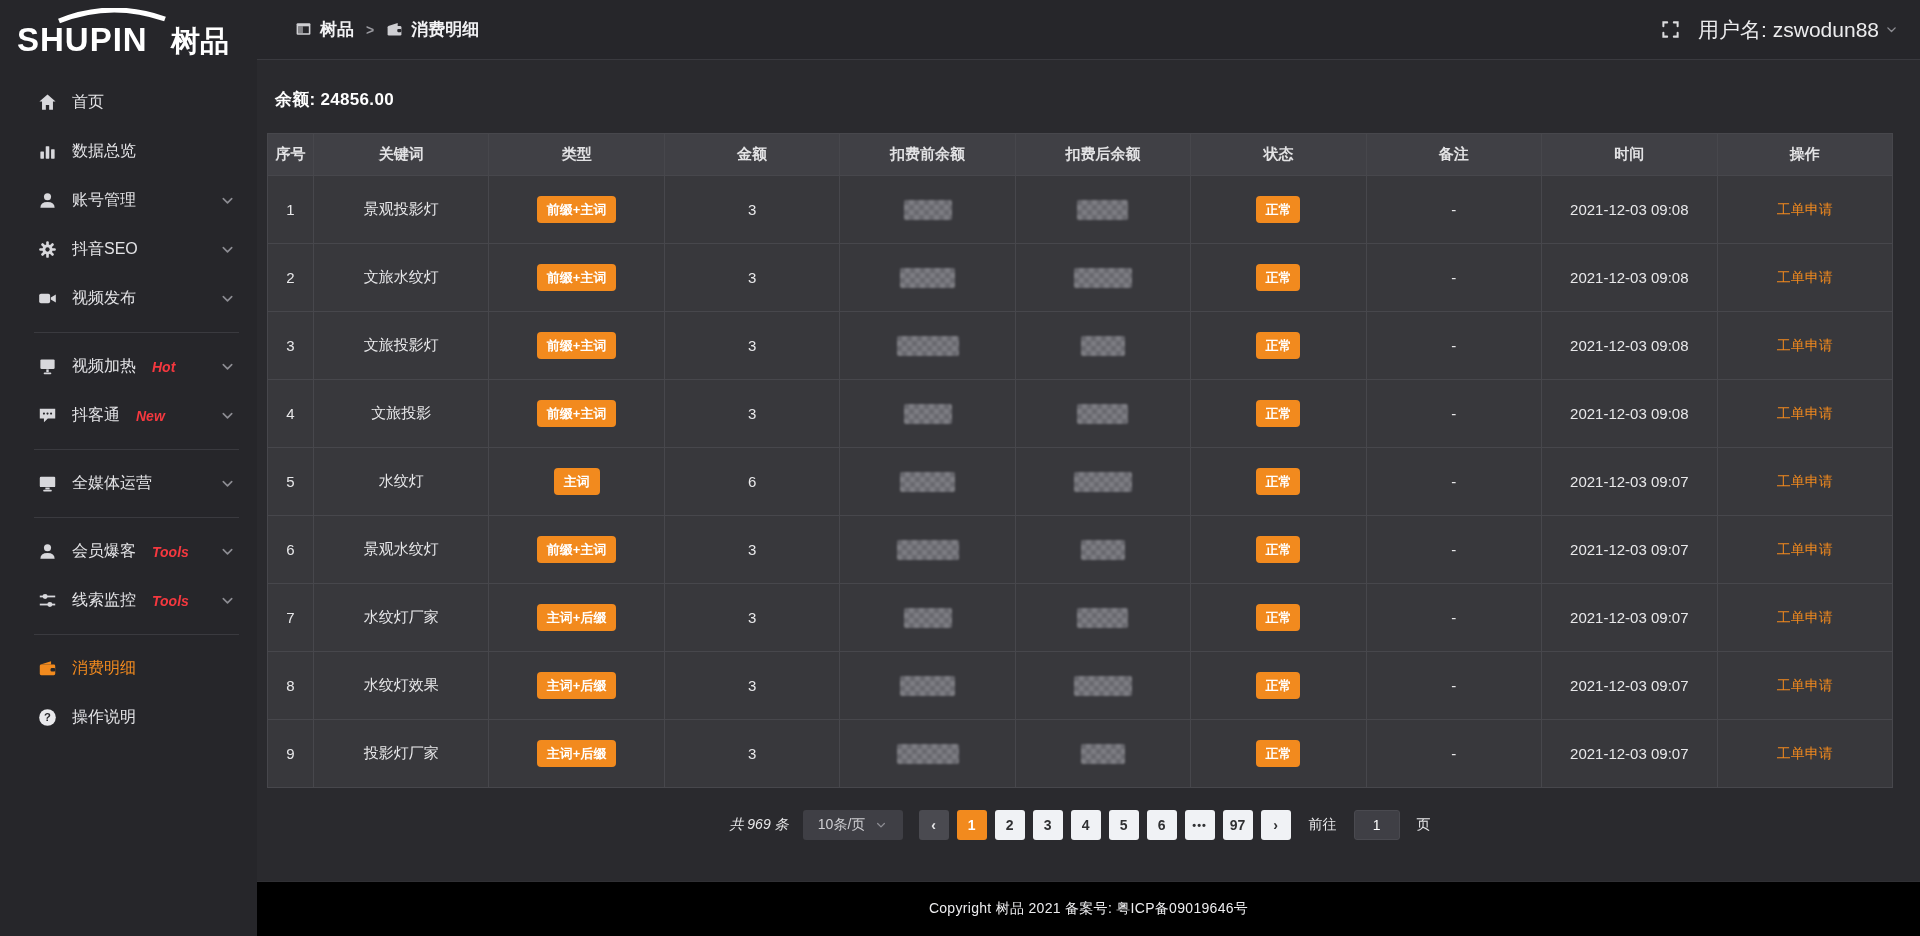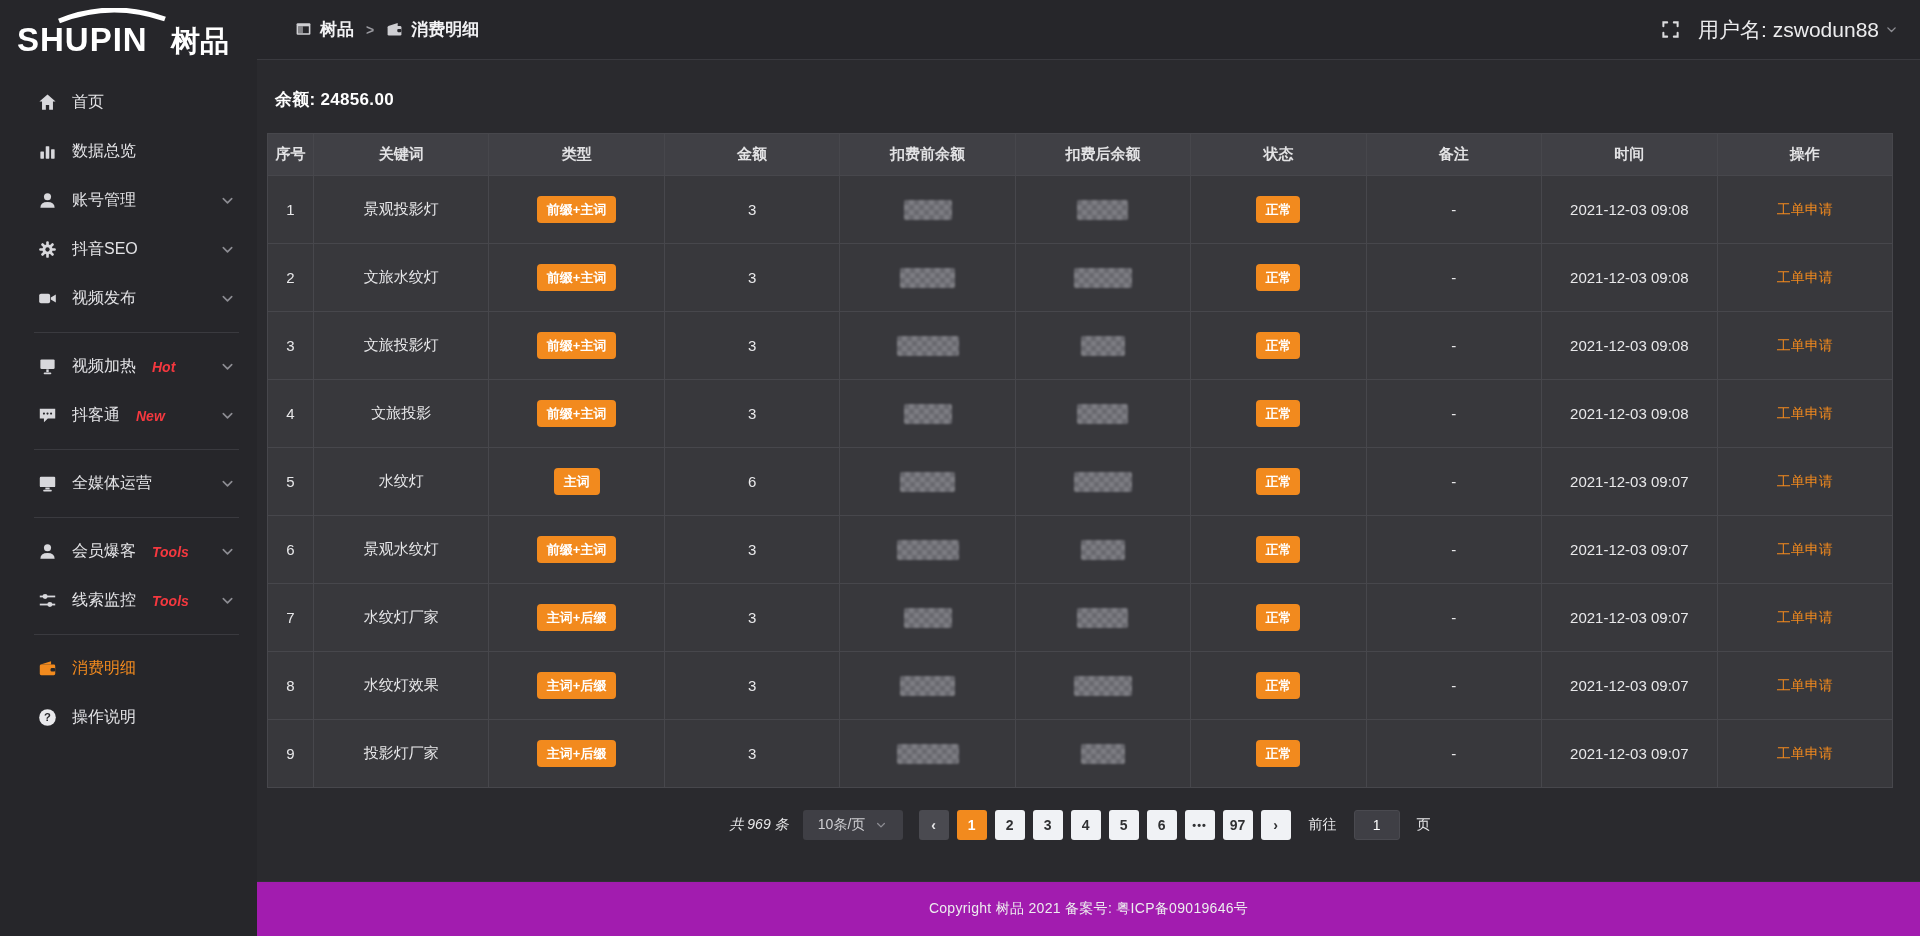--- a/index.html
+++ b/index.html
@@ -66,21 +66,21 @@
   .pg-size{width:100px; height:30px; background:#3f3f45; border-radius:3px; display:flex; align-items:center; justify-content:center; gap:10px; color:#cfcfd3; cursor:pointer; margin-right:8px;}
   .pg-size .chev{width:12px; height:12px; margin-left:0;}
   .pg-btn{min-width:30px; height:30px; border-radius:3px; background:var(--pagebtn); color:#303133; font-weight:bold; font-size:14px; display:flex; align-items:center; justify-content:center; cursor:pointer; padding:0 4px;}
   .pg-btn.prev{background:#4a4a50; color:#e6e6e8;}
   .pg-btn.active{background:var(--accent); color:#fff;}
   .pg-btn.dots{letter-spacing:1px; font-size:11px;}
   .pg-goto{display:flex; align-items:center; gap:17px; margin-left:10px;}
   .pg-input{width:46px; height:30px; background:#3f3f45; border:1px solid #4a4a50; border-radius:3px; color:#fff; font-size:14px; text-align:center; outline:none;}
 
   
-  .footer{height:55px; flex-shrink:0; background:#a21caf; border-top:1px solid #303034; display:flex; align-items:center; justify-content:center; font-size:14px; color:#ededef; letter-spacing:.3px;}
+  .footer{height:55px; flex-shrink:0; background:#000000; border-top:1px solid #303034; display:flex; align-items:center; justify-content:center; font-size:14px; color:#ededef; letter-spacing:.3px;}
 </style>
 </head>
 <body>
 
 <div class="app">
 
   <aside class="sidebar">
     <div class="logo">
       <svg width="228" height="50" viewBox="0 0 228 50">
         <path d="M44 13 Q96 -8 150 11" stroke="#fff" stroke-width="5" fill="none"></path>

